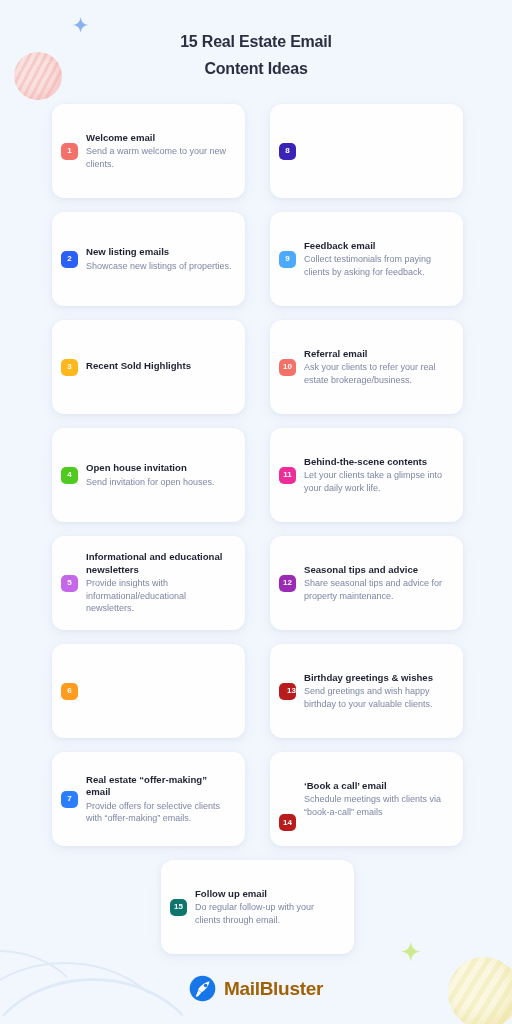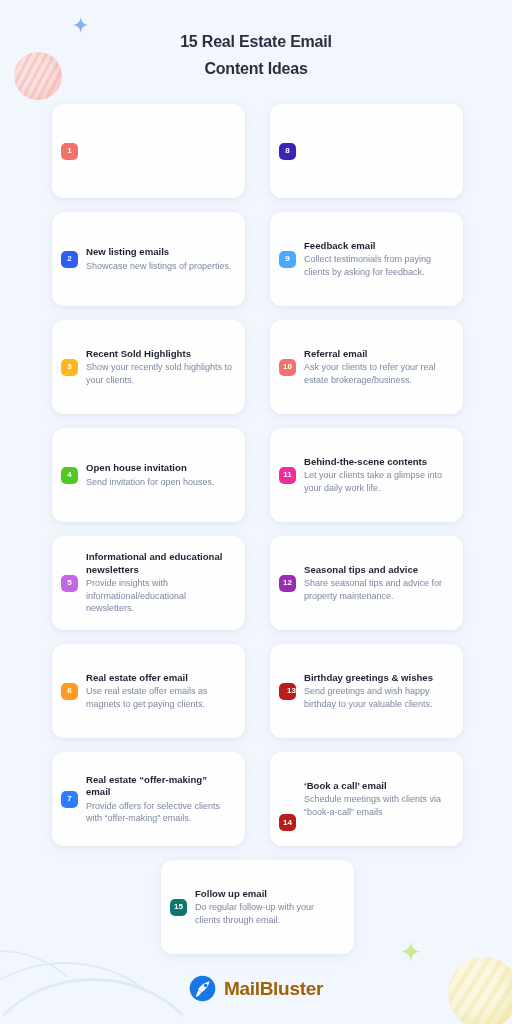--- a/index.html
+++ b/index.html
@@ -163,20 +163,24 @@
 <h1 id="page-title">
   <span>15 Real Estate Email</span>
   <span>Content Ideas</span>
 </h1>
 
 <div id="cards-grid">
 
   <div class="card">
     <div class="card-inner">
       <div class="badge" style="background-color: rgb(244, 113, 106);">1</div>
+      <div class="card-text">
+        <div class="card-title">Welcome email</div>
+        <div class="card-desc">Send a warm welcome to your new clients.</div>
+      </div>
     </div>
   </div>
 
   <div class="card">
     <div class="card-inner">
       <div class="badge" style="background-color: rgb(59, 36, 181);">8</div>
     </div>
   </div>
 
   <div class="card">
@@ -197,21 +201,20 @@
         <div class="card-desc">Collect testimonials from paying clients by asking for feedback.</div>
       </div>
     </div>
   </div>
 
   <div class="card">
     <div class="card-inner">
       <div class="badge" style="background-color: rgb(255, 184, 28);">3</div>
       <div class="card-text">
         <div class="card-title">Recent Sold Highlights</div>
-        <div class="card-desc">Show your recently sold highlights to your clients.</div>
       </div>
     </div>
   </div>
 
   <div class="card">
     <div class="card-inner">
       <div class="badge" style="background-color: rgb(244, 113, 106);">10</div>
       <div class="card-text">
         <div class="card-title">Referral email</div>
         <div class="card-desc">Ask your clients to refer your real estate brokerage/business.</div>
@@ -255,24 +258,20 @@
       <div class="card-text">
         <div class="card-title">Seasonal tips and advice</div>
         <div class="card-desc">Share seasonal tips and advice for property maintenance.</div>
       </div>
     </div>
   </div>
 
   <div class="card">
     <div class="card-inner">
       <div class="badge" style="background-color: rgb(255, 155, 30);">6</div>
-      <div class="card-text">
-        <div class="card-title">Real estate offer email</div>
-        <div class="card-desc">Use real estate offer emails as magnets to get paying clients.</div>
-      </div>
     </div>
   </div>
 
   <div class="card">
     <div class="card-inner">
       <div class="badge" style="background-color: #b91c1c; padding-left: 8px;">13</div>
       <div class="card-text">
         <div class="card-title">Birthday greetings &amp; wishes</div>
         <div class="card-desc">Send greetings and wish happy birthday to your valuable clients.</div>
       </div>

